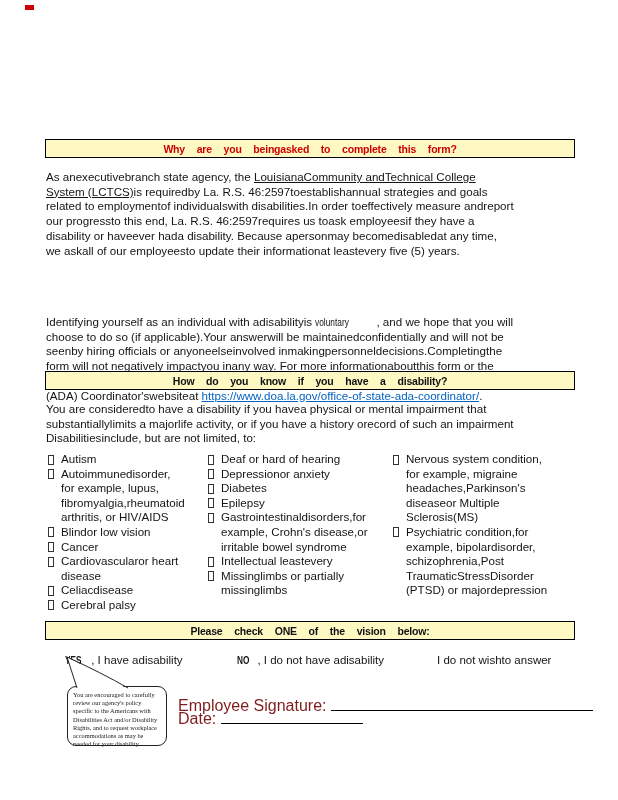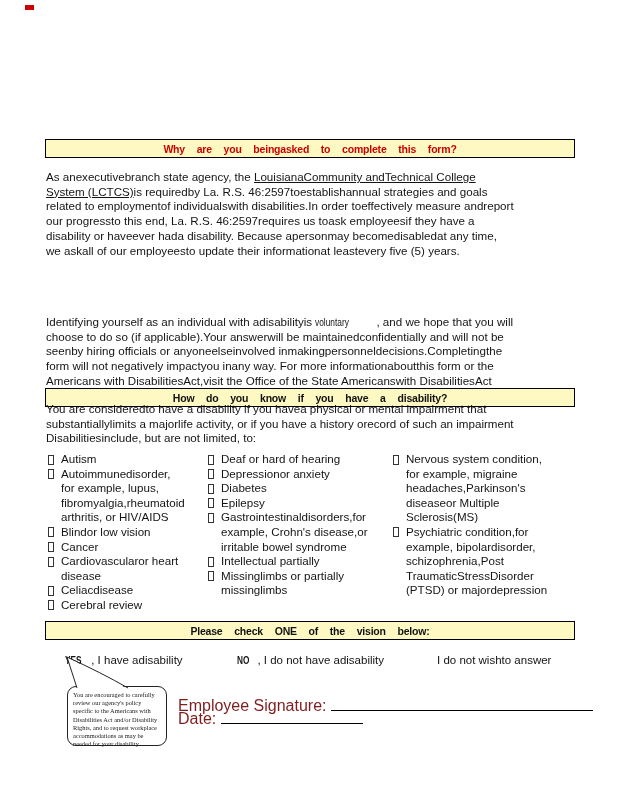--- a/index.html
+++ b/index.html
@@ -76,21 +76,21 @@
 disability or haveever hada disability. Because apersonmay becomedisabledat any time,
 we askall of our employeesto update their informationat leastevery five (5) years.</span></div>
 
   <div class="para" style="top:271px;margin-top:44px;"><span>Identifying yourself as an individual with adisabilityis </span><span class="cond vol">voluntary</span><span>, and we hope that you will
 choose to do so (if applicable).Your answerwill be maintainedconfidentially and will not be
 seenby hiring officials or anyoneelseinvolved inmakingpersonneldecisions.Completingthe
 form will not negatively impactyou inany way.  For more informationaboutthis form or the
 Americans with DisabilitiesAct,visit the Office of the State Americanswith DisabilitiesAct
 (ADA) Coordinator'swebsiteat </span><span class="hlink">https://www.doa.la.gov/office-of-state-ada-coordinator/</span><span>.</span></div>
 
-  <div class="banner black" style="top:388px;">
+  <div class="banner black" style="top:371px;">
     <span>How do you know if you have a disability?</span>
   </div>
 
   <div class="para" style="top:402px;"><span>You are consideredto have a disability if you havea physical or mental impairment that
 substantiallylimits a majorlife activity, or if you have a history orecord of such an impairment
 Disabilitiesinclude, but are not limited, to:</span></div>
 
   <div class="col col1">
     <div class="item">
       <span class="cb"></span>
@@ -115,21 +115,21 @@
       <span class="cb"></span>
       <span class="itxt">Cardiovascularor heart
 disease</span>
     </div>
     <div class="item">
       <span class="cb"></span>
       <span class="itxt">Celiacdisease</span>
     </div>
     <div class="item">
       <span class="cb"></span>
-      <span class="itxt">Cerebral review</span>
+      <span class="itxt">Cerebral palsy</span>
     </div>
   </div>
 
   <div class="col col2">
     <div class="item">
       <span class="cb"></span>
       <span class="itxt">Deaf or hard of hearing</span>
     </div>
     <div class="item">
       <span class="cb"></span>
@@ -144,21 +144,21 @@
       <span class="itxt">Epilepsy</span>
     </div>
     <div class="item">
       <span class="cb"></span>
       <span class="itxt">Gastrointestinaldisorders,for
 example, Crohn's disease,or
 irritable bowel syndrome</span>
     </div>
     <div class="item">
       <span class="cb"></span>
-      <span class="itxt">Intellectual partially</span>
+      <span class="itxt">Intellectual leastevery</span>
     </div>
     <div class="item">
       <span class="cb"></span>
       <span class="itxt">Missinglimbs or partially
 missinglimbs</span>
     </div>
   </div>
 
   <div class="col col3">
     <div class="item">

